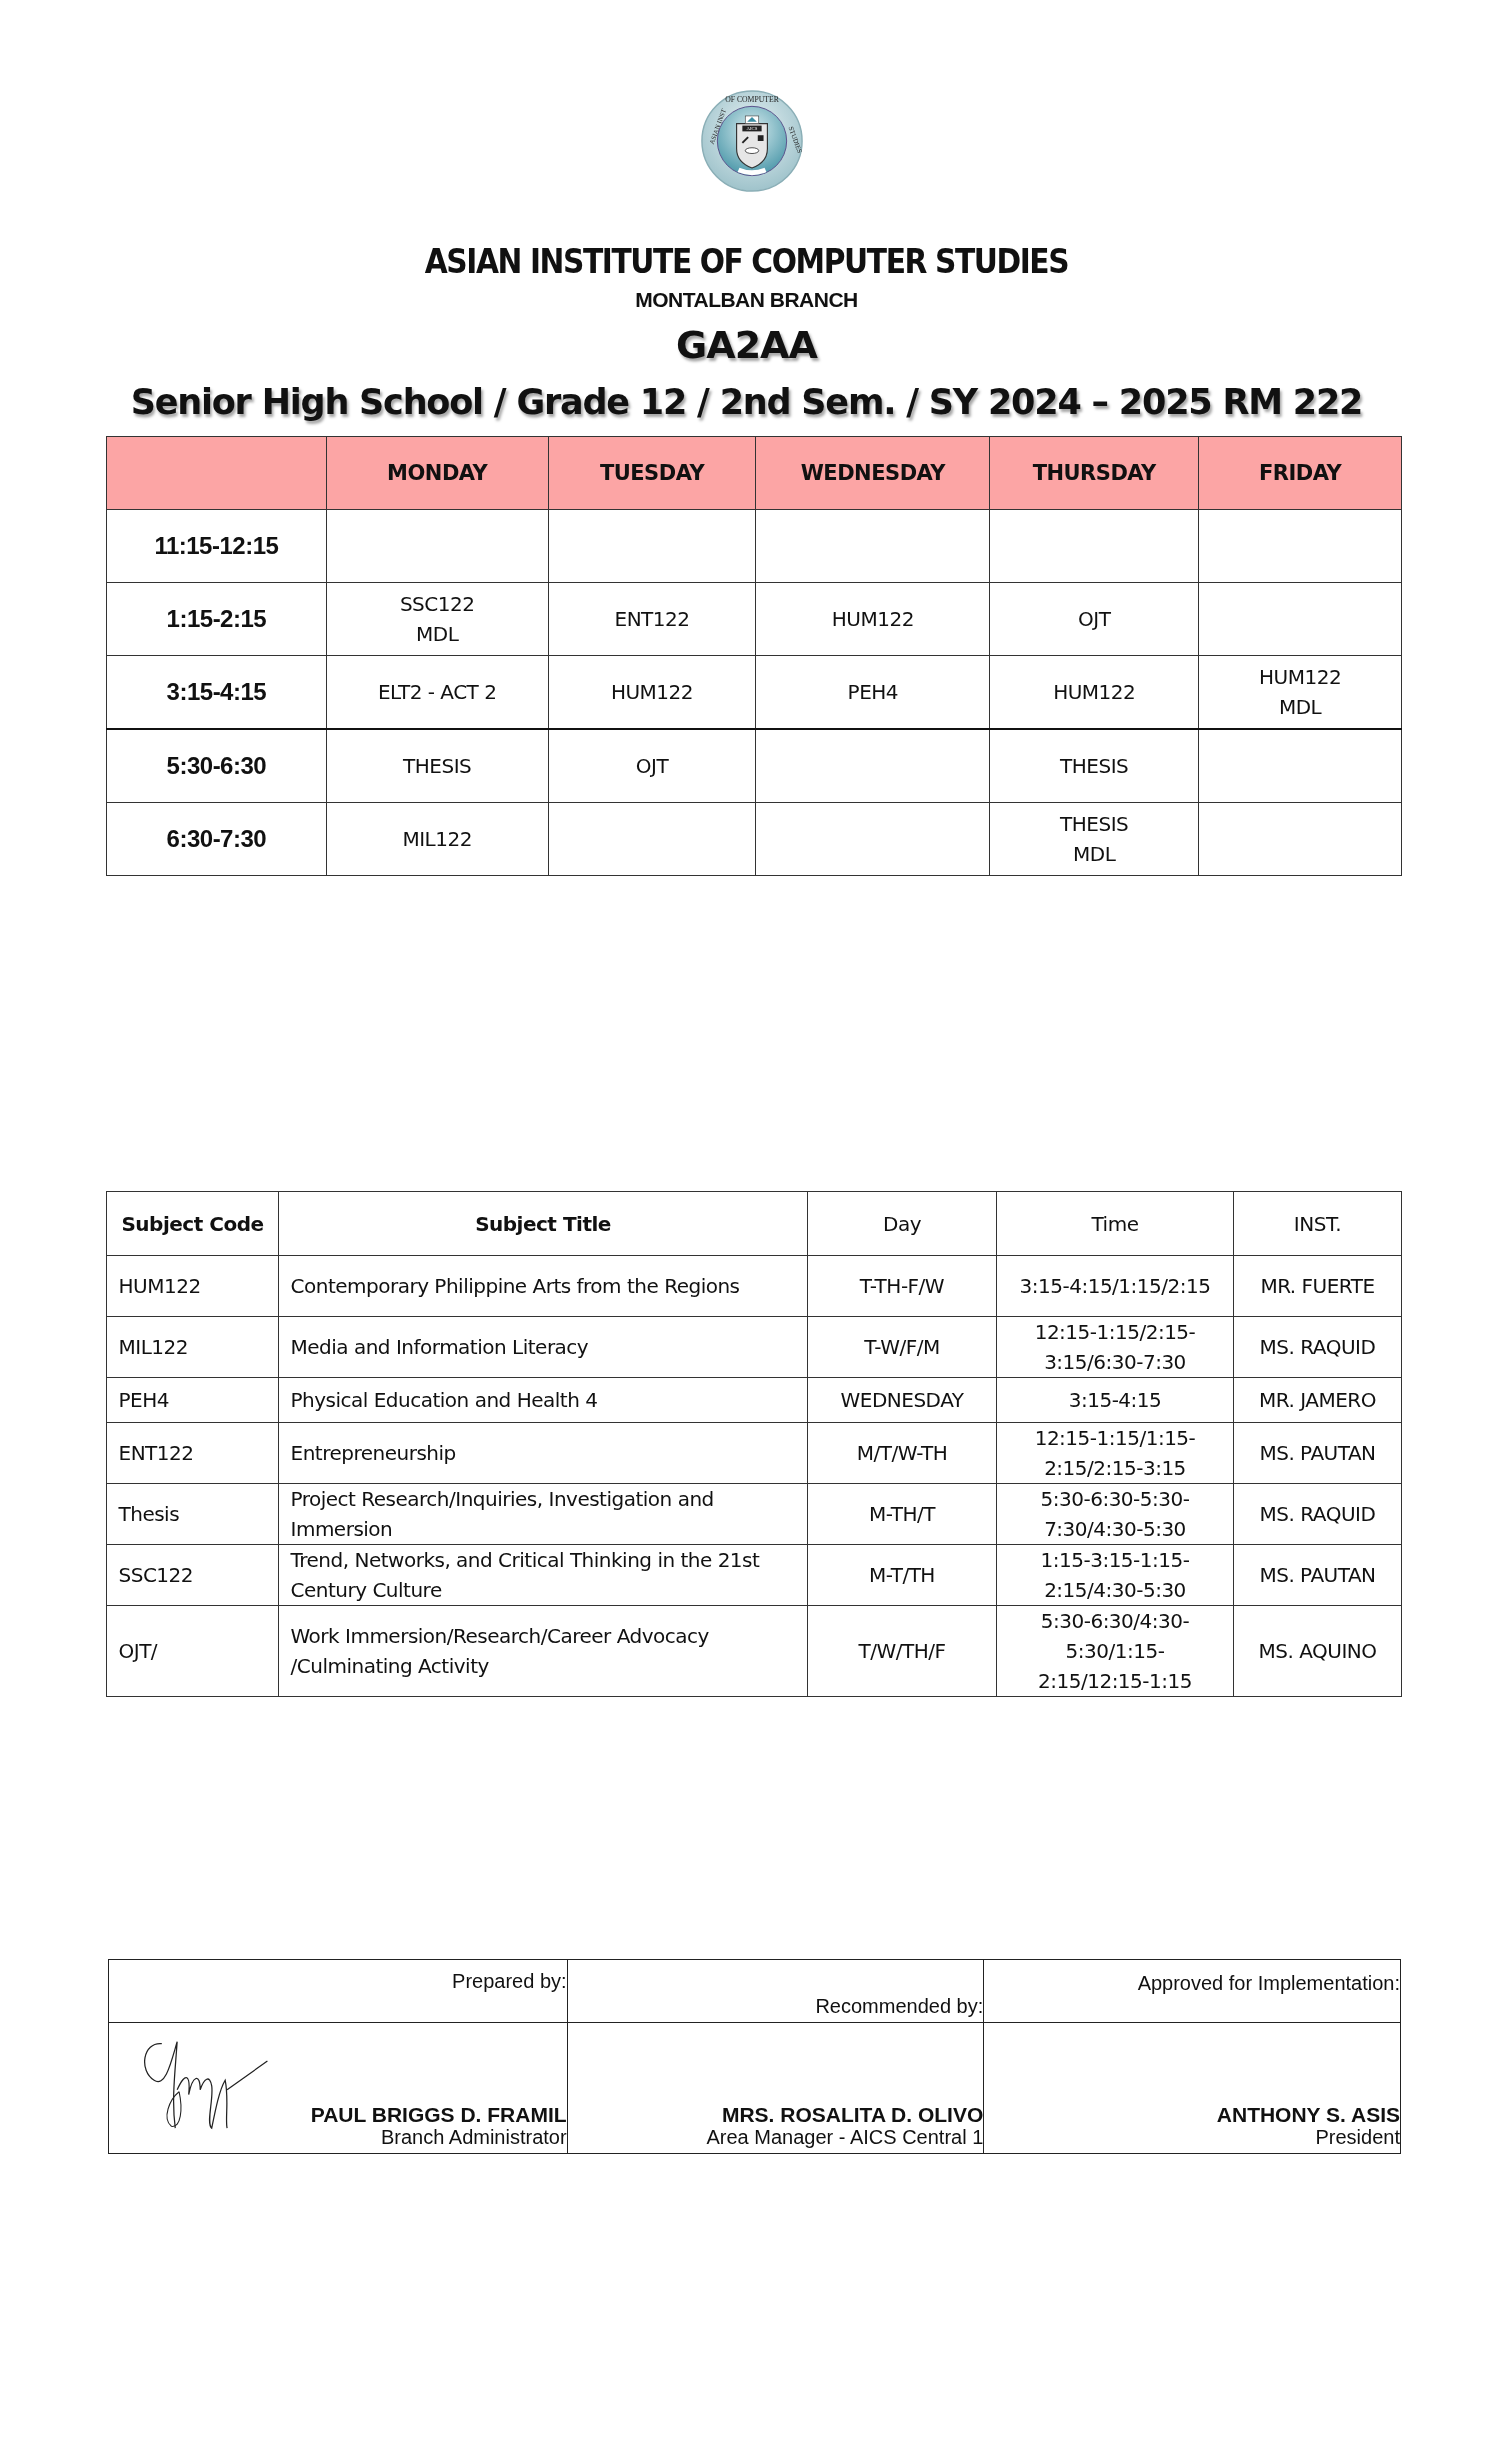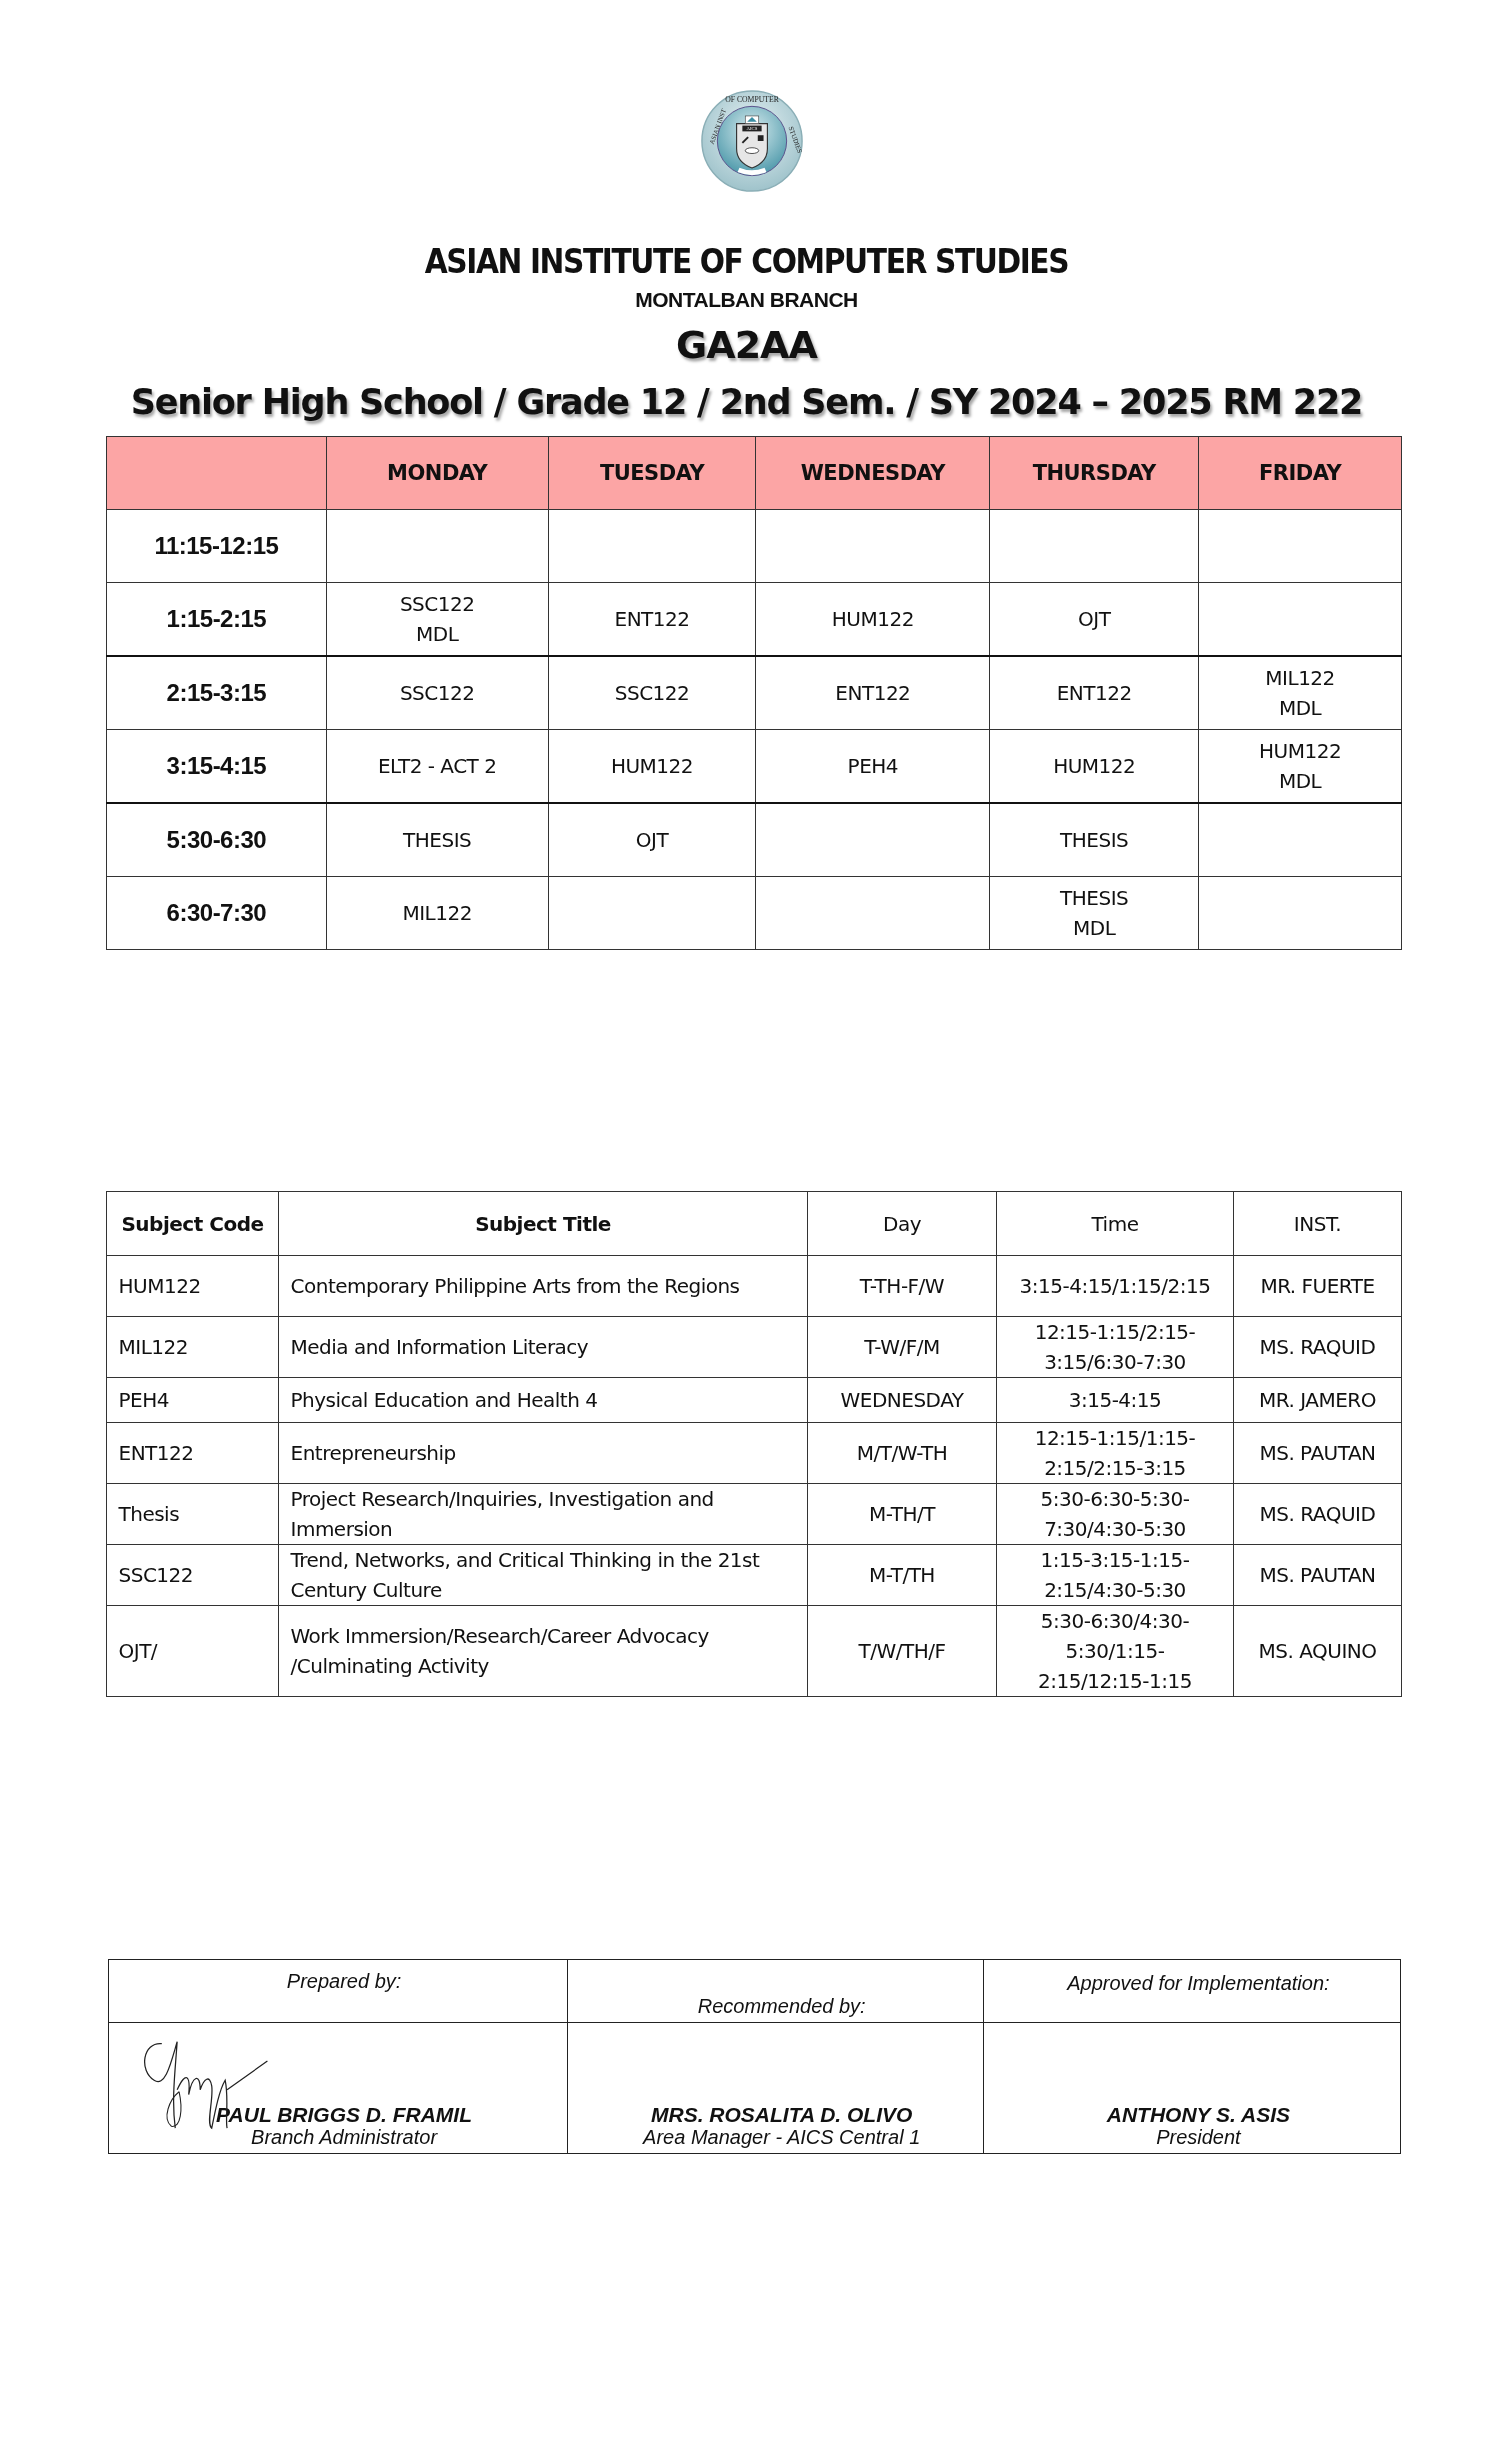--- a/index.html
+++ b/index.html
@@ -27,21 +27,21 @@
   #subjects { left: 106px; top: 1191px; width: 1296px; }
   #subjects th { height: 63px; font-family: "DejaVu Sans", sans-serif; font-size: 20px; font-weight: normal; letter-spacing: -0.5px; }
   #subjects th.b { font-weight: bold; }
   #subjects td { font-family: "DejaVu Sans", sans-serif; font-size: 20px; line-height: 30px; letter-spacing: -0.5px; height: 60px; }
   #subjects td.l { text-align: left; padding-left: 11.5px; }
   #subjects tr.short td { height: 44px; }
   #subjects tr.tall td { height: 90px; }
 
   
   #signoff { left: 108px; top: 1959px; width: 1293px; }
-  #signoff td { text-align: center; font-family: "Liberation Sans", sans-serif; font-size: 20px; padding: 0 0 0 12.5px; border-color: #222; font-style: italic; }
+  #signoff td { text-align: right; font-family: "Liberation Sans", sans-serif; font-size: 20px; padding: 0 0 0 12.5px; border-color: #222; }
   #signoff tr.labels td { height: 50px; vertical-align: top; }
   #signoff tr.labels td.p { padding-top: 9.6px; }
   #signoff tr.labels td.r { vertical-align: bottom; padding-bottom: 3.8px; }
   #signoff tr.labels td.a { padding-top: 11.5px; }
   #signoff tr.names td { height: 125px; vertical-align: bottom; padding-bottom: 5.8px; line-height: 22px; position: relative; }
   #signoff tr.dates td { height: 42px; }
   .sig-name { font-weight: bold; font-size: 21px; display: block; }
   .sig-role { display: block; font-size: 20px; }
   .signature { position: absolute; left: 24px; top: 9.6px; width: 144px; height: 106px; }
 </style>
@@ -109,29 +109,20 @@
         <td style="white-space: pre-line;"></td>
       </tr>
       <tr>
         <td class="time">1:15-2:15</td>
         <td style="white-space: pre-line;">SSC122
 MDL</td>
         <td style="white-space: pre-line;">ENT122</td>
         <td style="white-space: pre-line;">HUM122</td>
         <td style="white-space: pre-line;">OJT</td>
         <td style="white-space: pre-line;"></td>
-      </tr>
-      <tr class="thick">
-        <td class="time">2:15-3:15</td>
-        <td style="white-space: pre-line;">SSC122</td>
-        <td style="white-space: pre-line;">SSC122</td>
-        <td style="white-space: pre-line;">ENT122</td>
-        <td style="white-space: pre-line;">ENT122</td>
-        <td style="white-space: pre-line;">MIL122
-MDL</td>
       </tr>
       <tr>
         <td class="time">3:15-4:15</td>
         <td style="white-space: pre-line;">ELT2 - ACT 2</td>
         <td style="white-space: pre-line;">HUM122</td>
         <td style="white-space: pre-line;">PEH4</td>
         <td style="white-space: pre-line;">HUM122</td>
         <td style="white-space: pre-line;">HUM122
 MDL</td>
       </tr>

